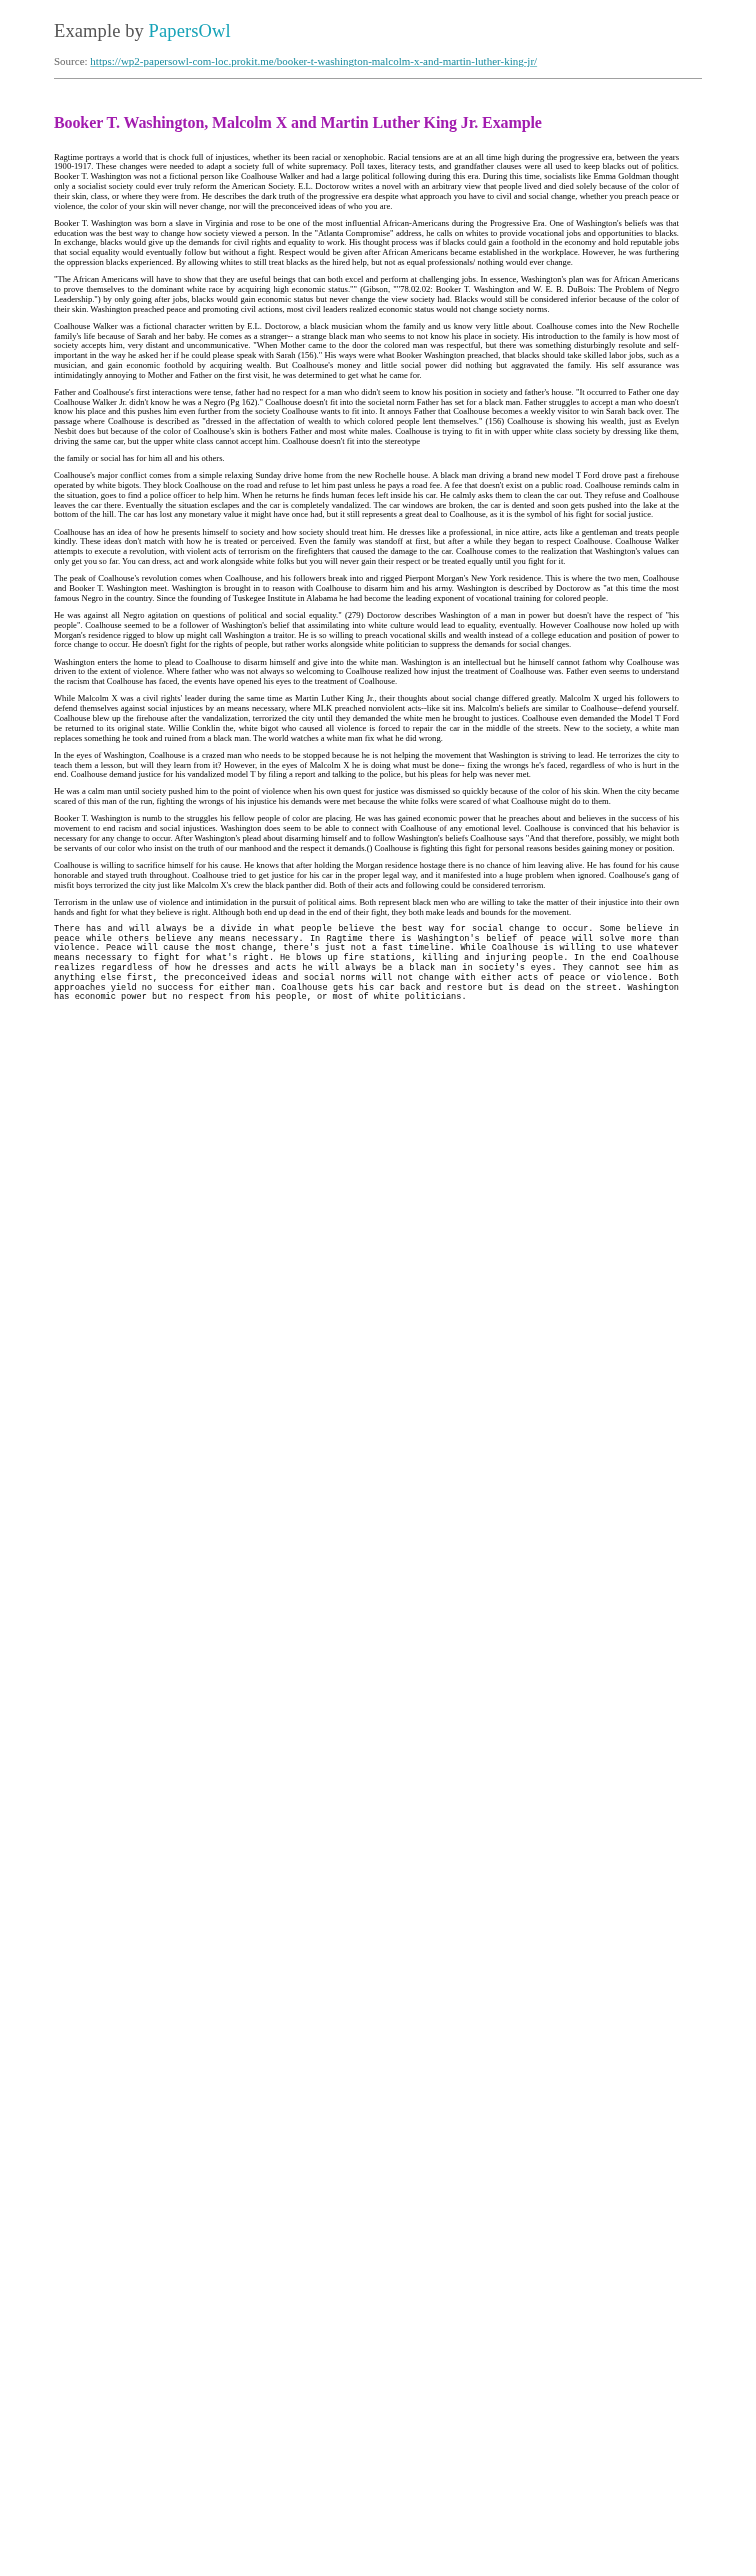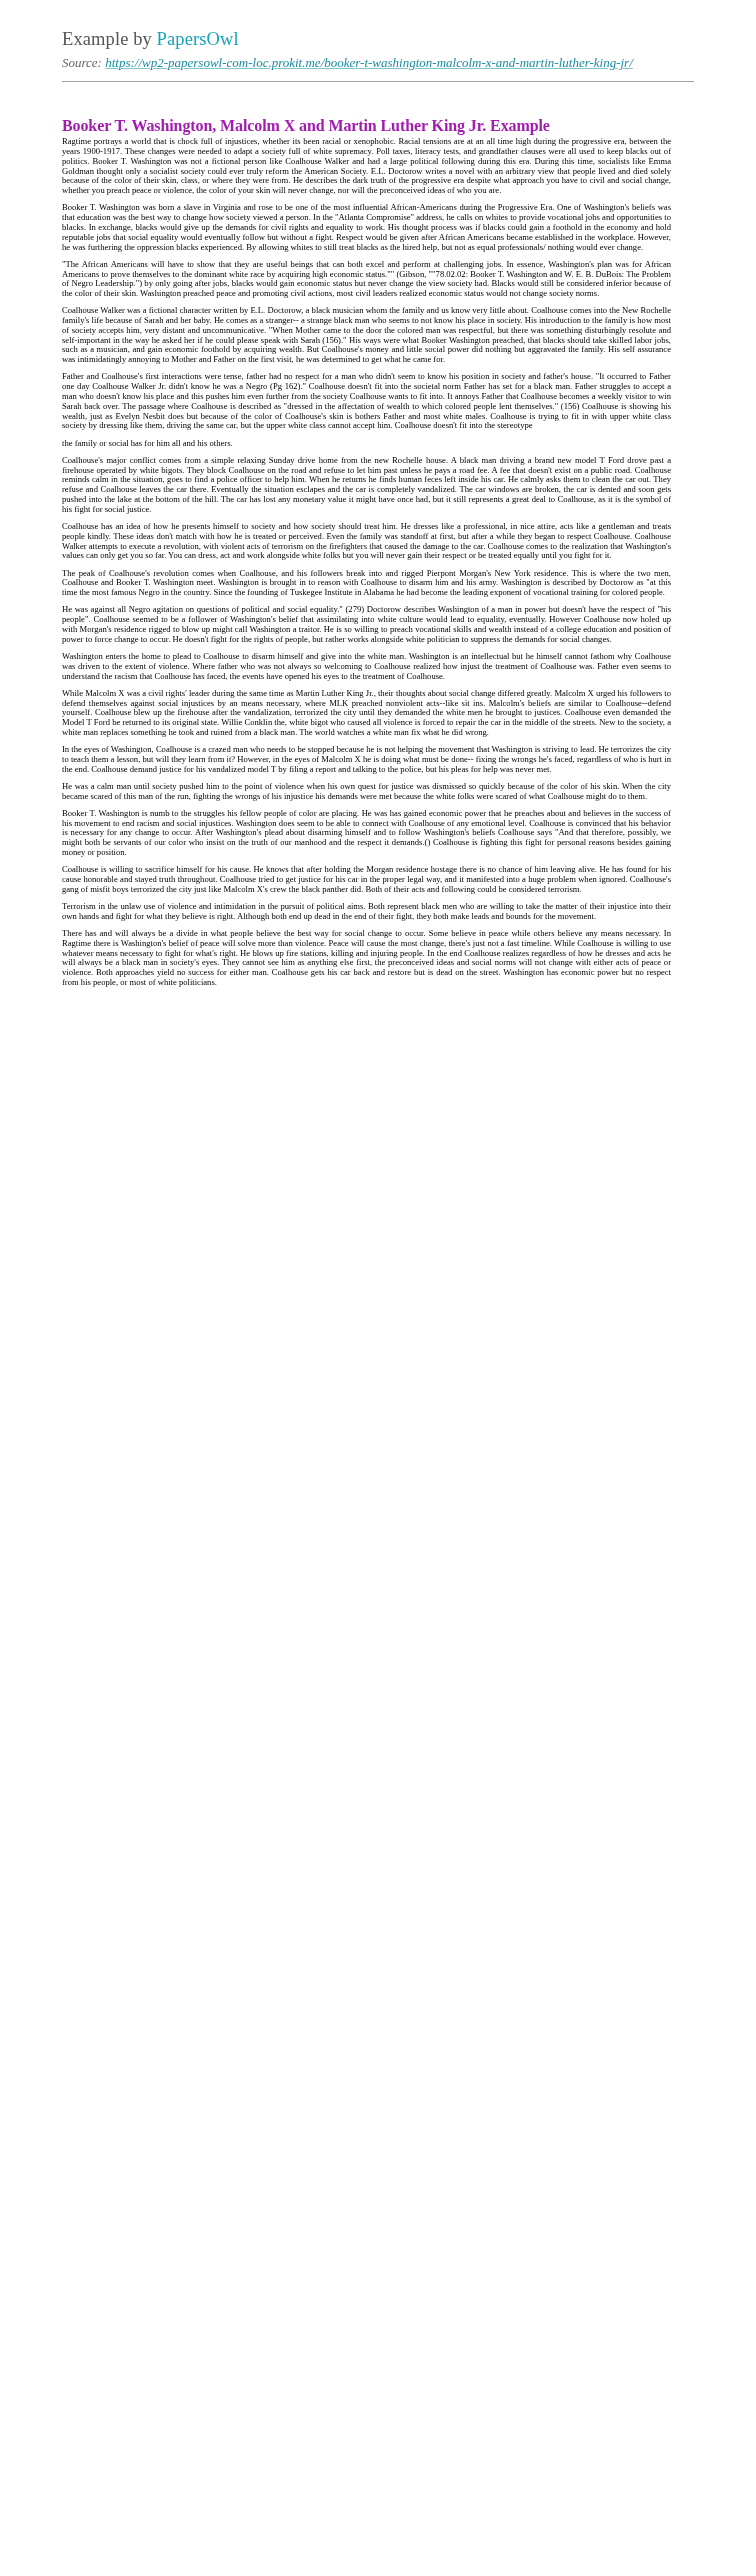--- a/index.html
+++ b/index.html
@@ -10,45 +10,44 @@
   body {
     width: 756px;
     font-family: "Liberation Serif", "DejaVu Serif", serif;
     color: #000000;
     -webkit-font-smoothing: antialiased;
   }
   .page {
     width: 756px;
     min-height: 2576px;
     box-sizing: border-box;
-    padding: 12px;
+    padding: 4px;
     background: #ffffff;
     position: relative;
   }
   .header-block {
     padding: 16.2px 50px 0 50px;
   }
   .brand-line {
     font-size: 18.5px;
     color: #555555;
     font-family: "Liberation Serif", "DejaVu Serif", serif;
     letter-spacing: 0.1px;
     line-height: 1.25;
     white-space: nowrap;
   }
   .brand-accent {
     color: #17a3b8;
   }
   .source-line {
-    margin-top: 4px;
-    font-size: 13px;
+    margin-top: 11px;
+    font-size: 11px;
     color: #666666;
     white-space: nowrap;
     line-height: 1.3;
-    font-style: italic;
   }
   .source-label {
     color: #666666;
   }
   .source-url {
     color: #1a8ca0;
     text-decoration: underline;
     text-decoration-color: #7fc3cf;
     word-break: break-all;
   }
@@ -73,23 +72,25 @@
   }
   p.body-par {
     font-size: 8.6px;
     line-height: 9.8px;
     text-align: justify;
     margin: 0 0 7.4px 0;
     color: #000000;
     hyphens: none;
   }
   p.body-par:first-of-type {
+    margin-top: 19px;
   }
   .para-stack > p.body-par:last-child {
     margin-bottom: 12px;
+    font-family: Liberation Mono, monospace;
   }
 </style>
 </head>
 <body>
 
 <div class="page">
 
   <div class="header-block">
     <div class="brand-line"><span>Example by </span><span class="brand-accent">PapersOwl</span></div>
     <div class="source-line"><span class="source-label">Source:</span> <a class="source-url" href="#">https://wp2-papersowl-com-loc.prokit.me/booker-t-washington-malcolm-x-and-martin-luther-king-jr/</a></div>

